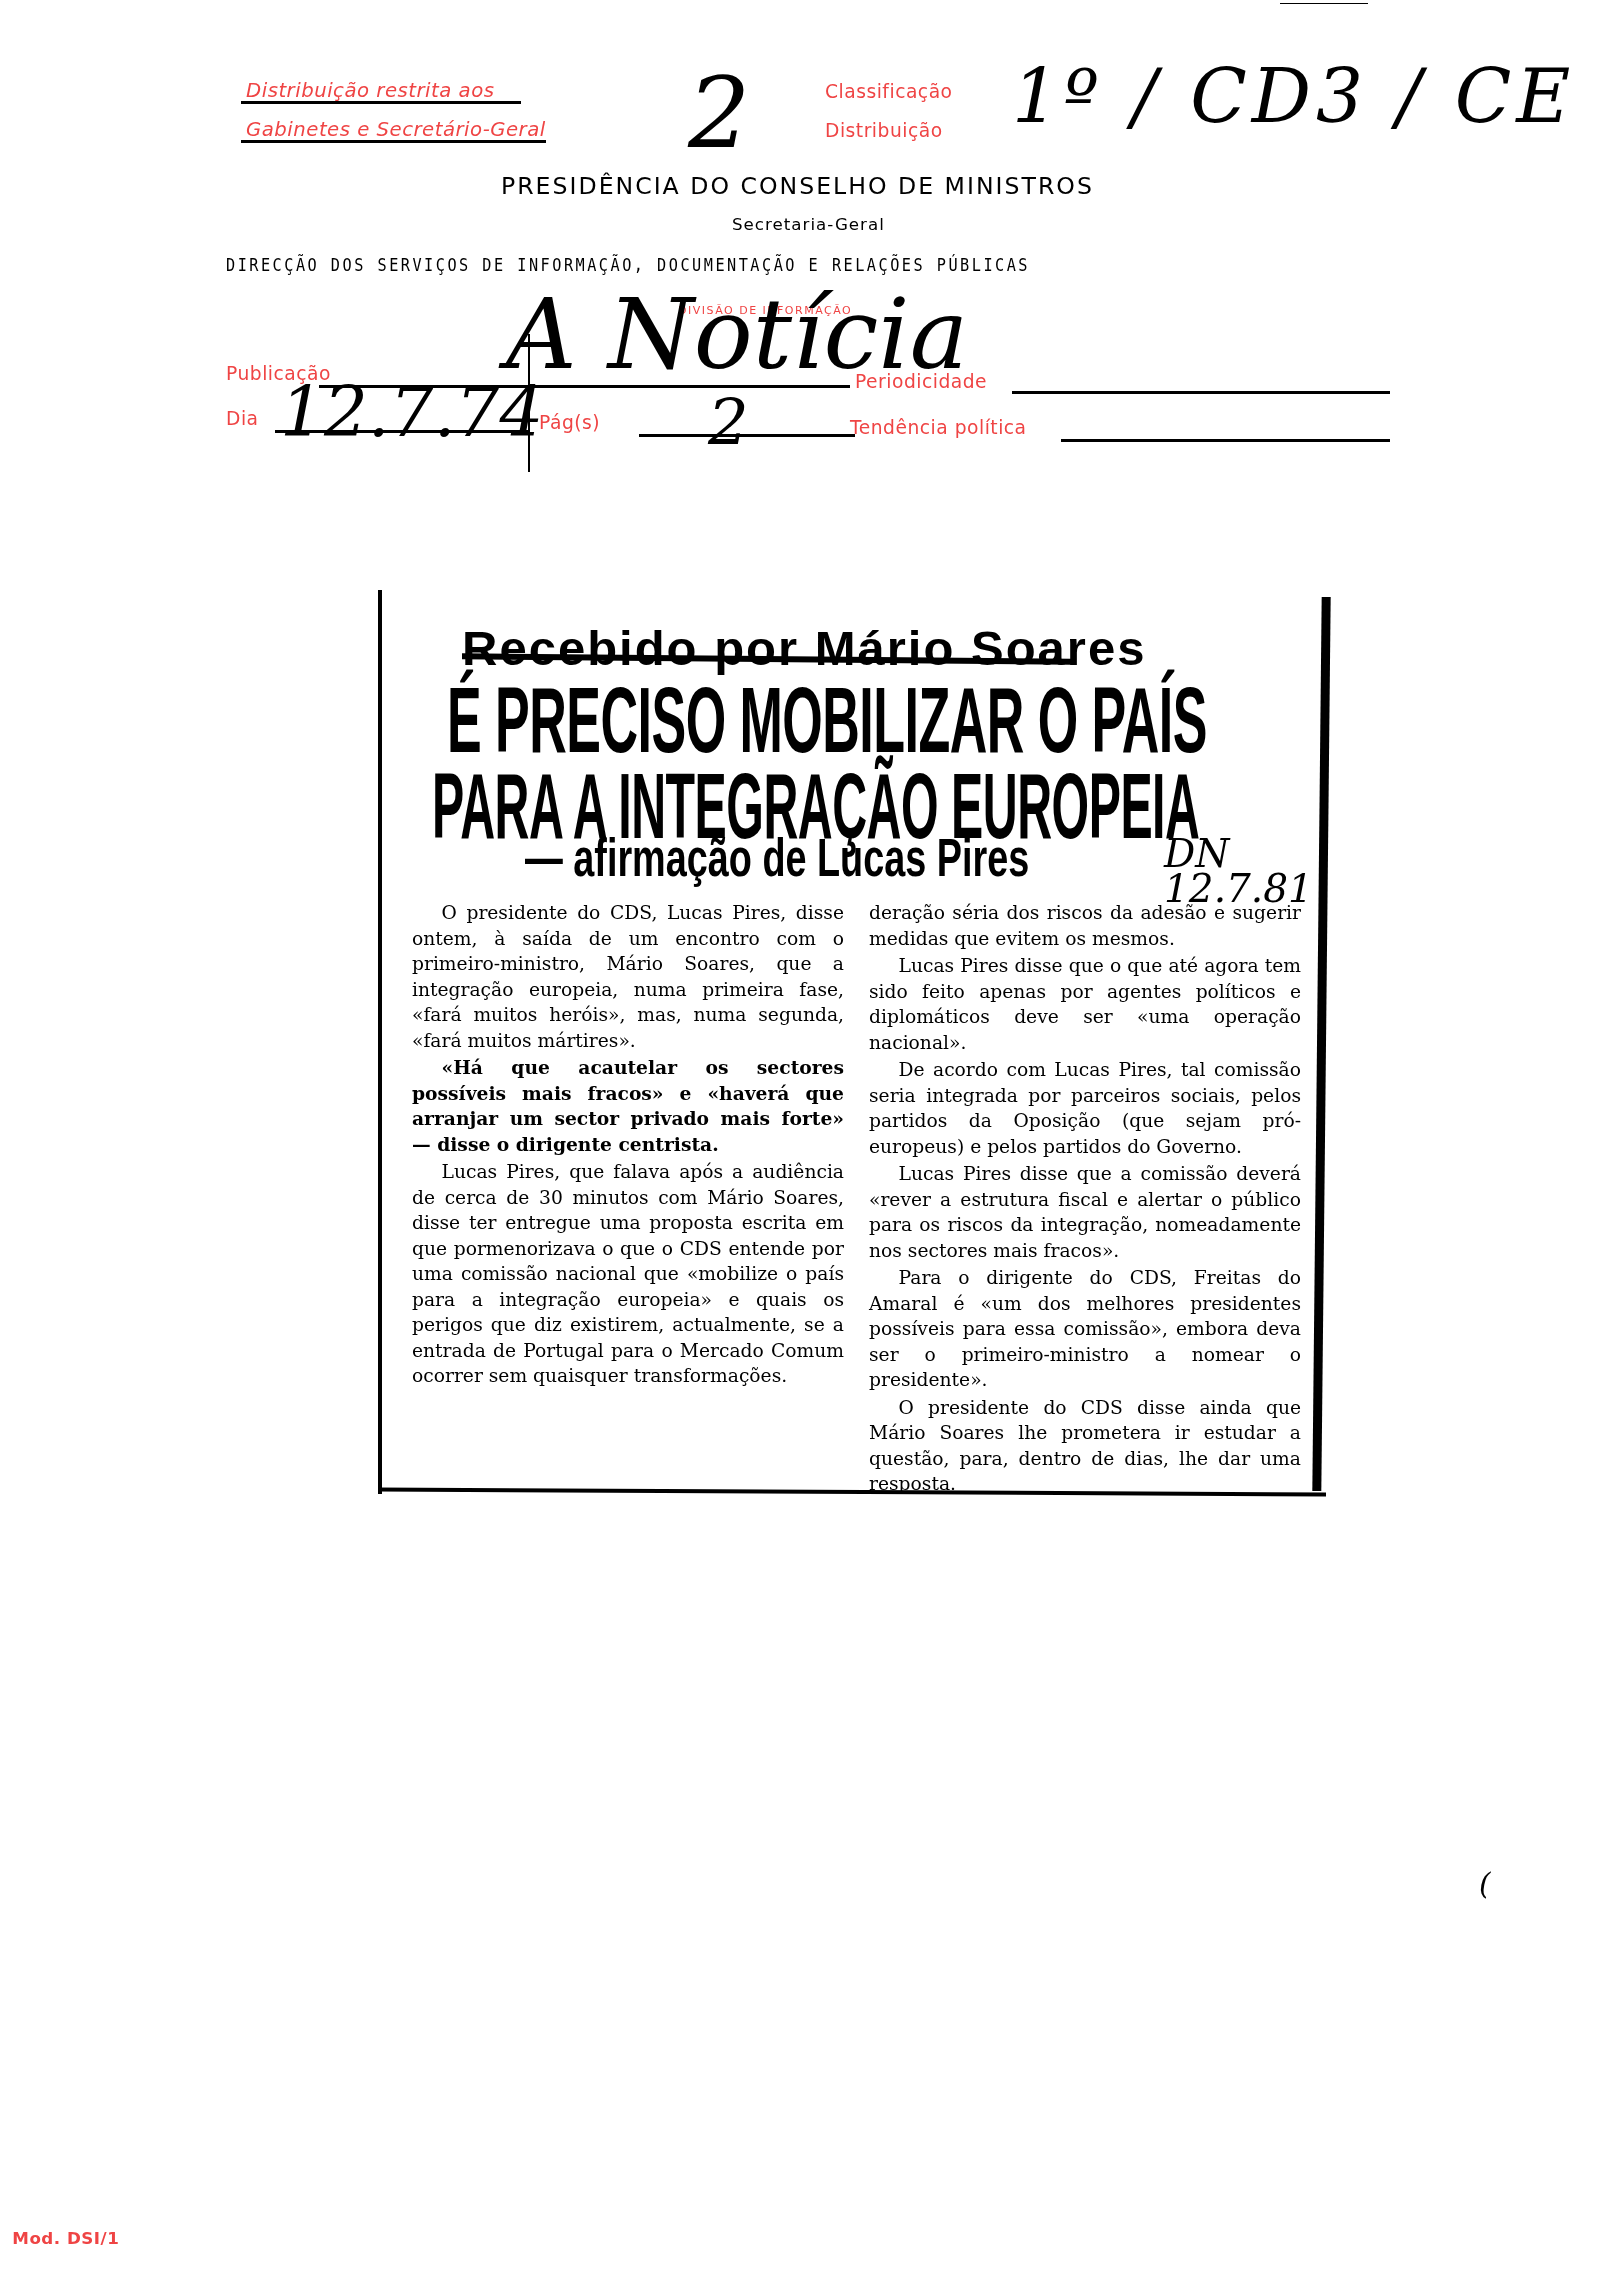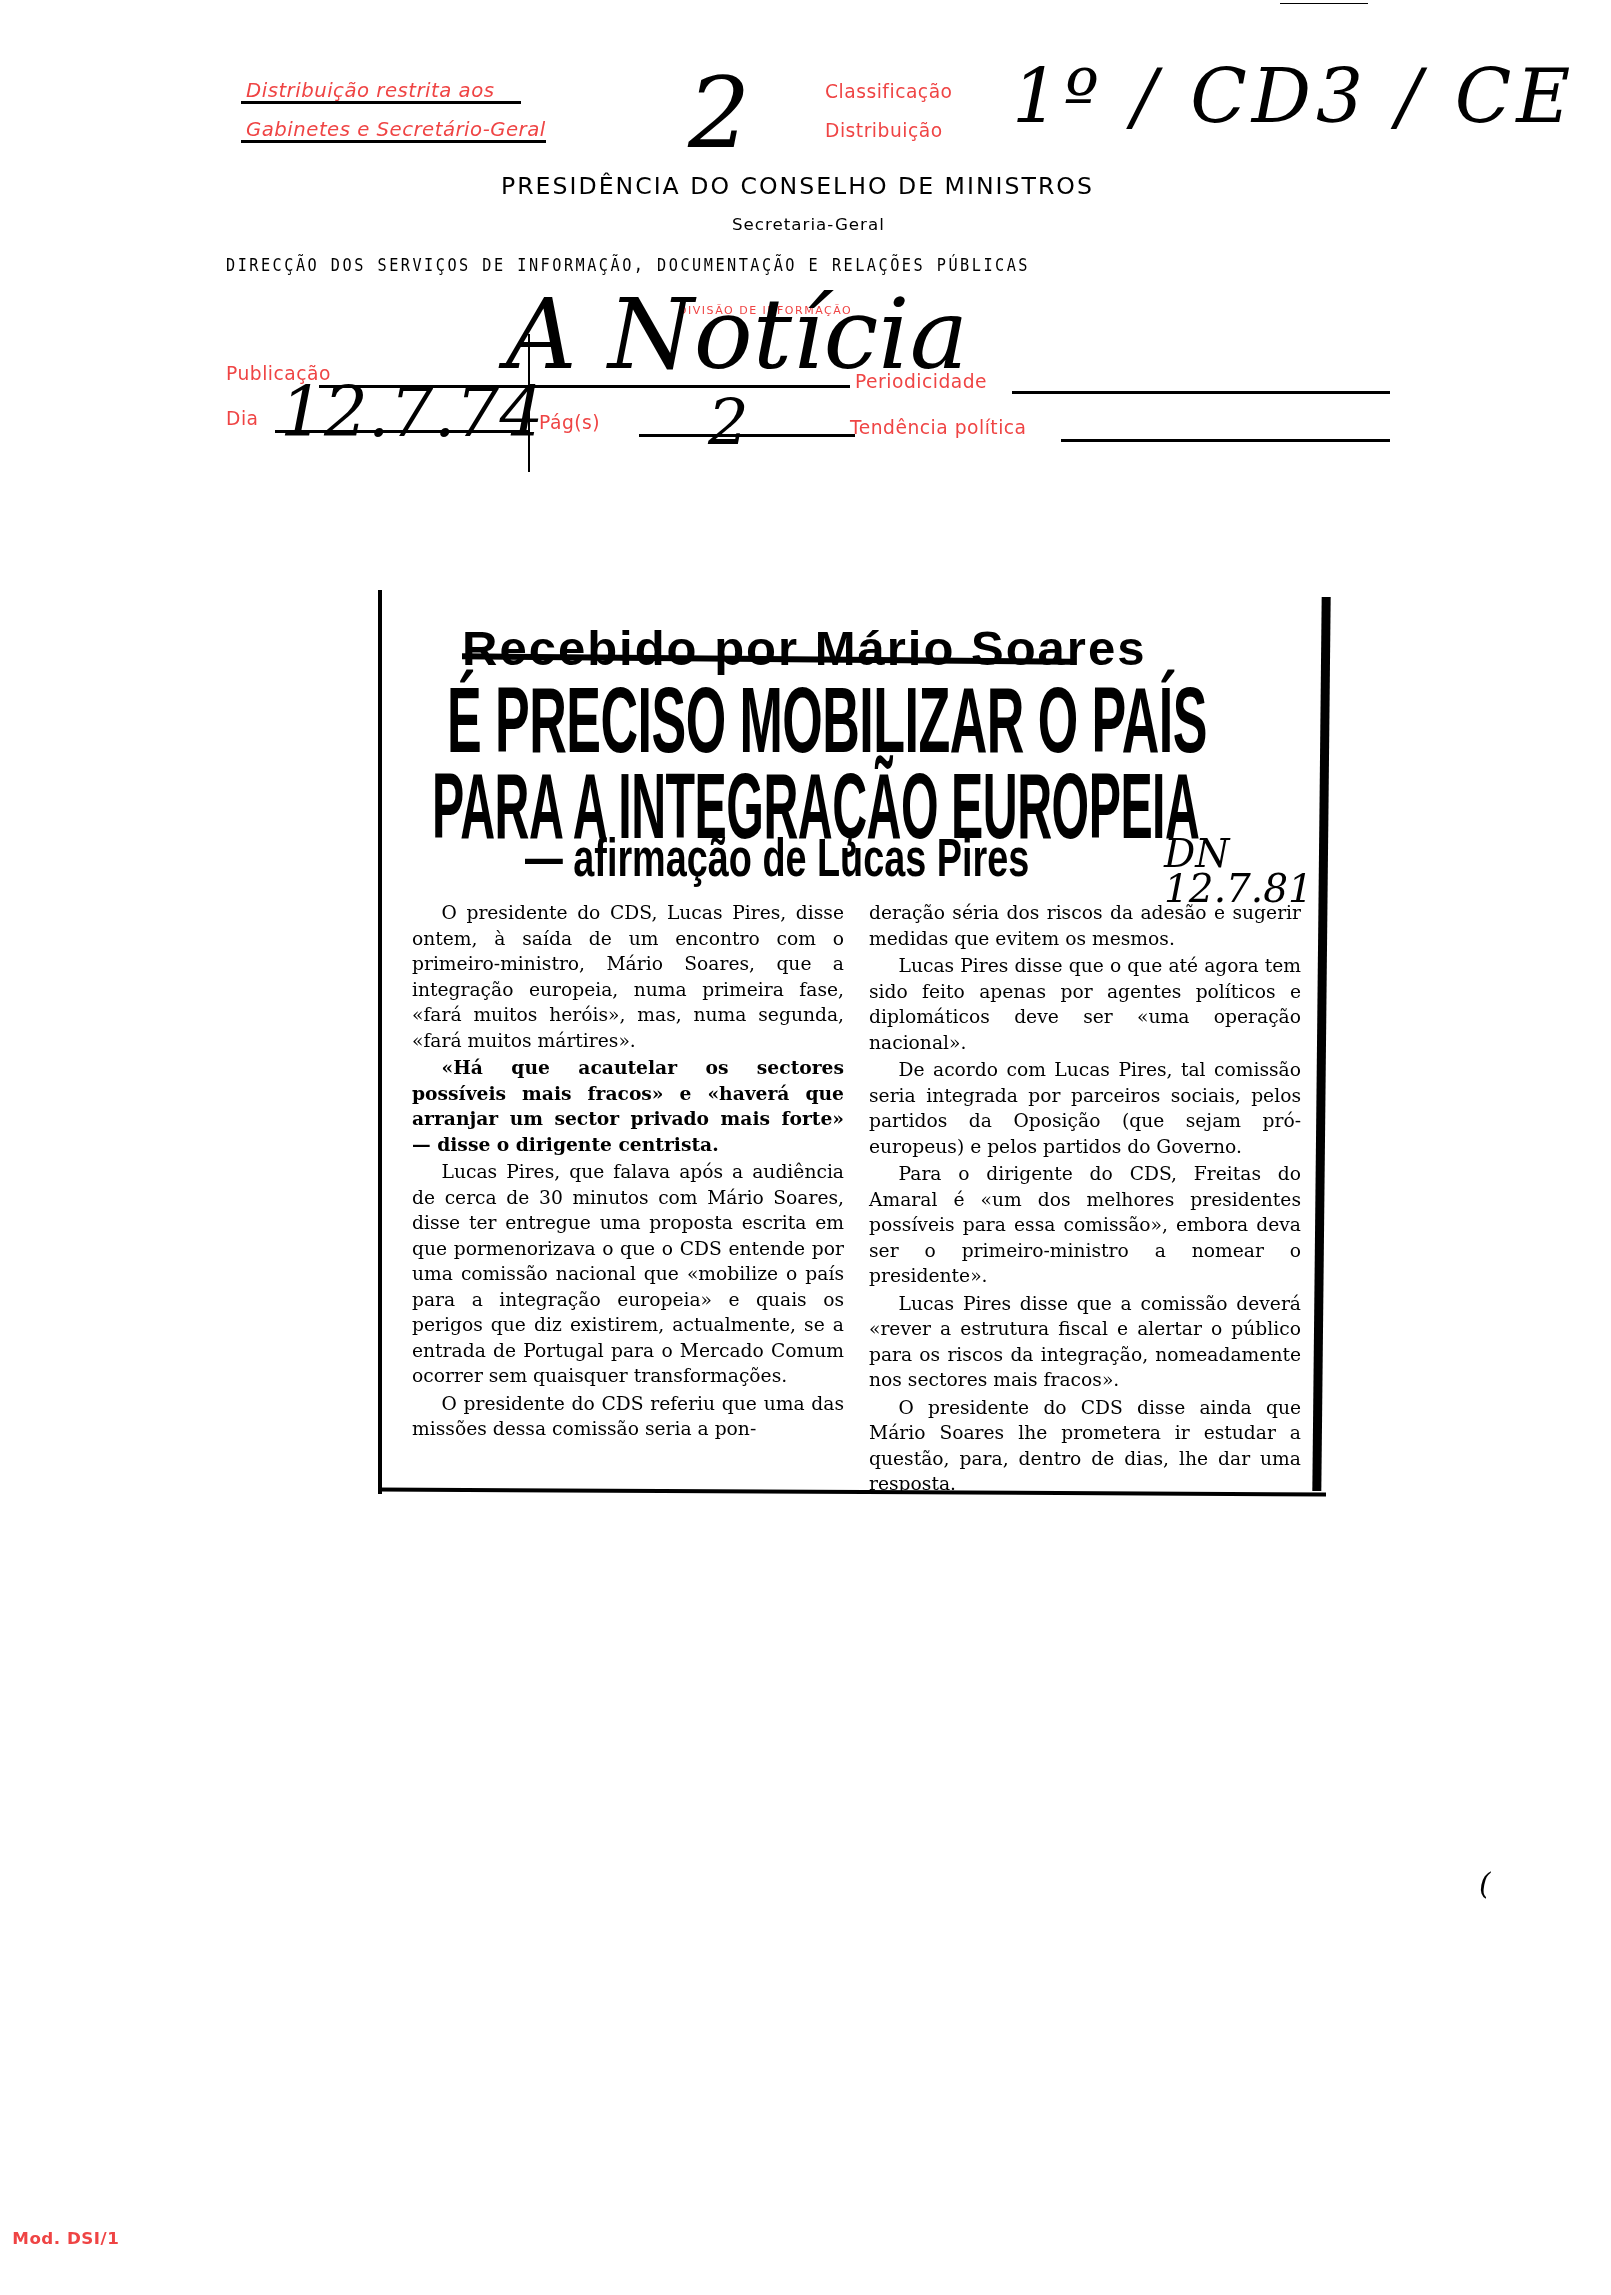--- a/index.html
+++ b/index.html
@@ -79,29 +79,28 @@
   <div class="headline" style="top:84px; left:69px; font-size:93px; transform:scaleX(0.56);">É PRECISO MOBILIZAR O PAÍS</div>
   <div class="headline" style="top:170px; left:54px; font-size:93px; transform:scaleX(0.52);">PARA A INTEGRAÇÃO EUROPEIA</div>
 
   <div class="byline">— afirmação de Lucas Pires</div>
   <div class="abs hand" style="left:786px; top:246px; font-size:39px; width:108px; white-space:normal; line-height:0.9;">DN 12.7.81</div>
 
   <div class="col col-left">
     <p>O presidente do CDS, Lucas Pires, disse ontem, à saída de um encontro com o primeiro-ministro, Mário Soares, que a integração europeia, numa primeira fase, «fará muitos heróis», mas, numa segunda, «fará muitos mártires».</p>
     <p style="font-weight:bold;">«Há que acautelar os sectores possíveis mais fracos» e «haverá que arranjar um sector privado mais forte» — disse o dirigente centrista.</p>
     <p>Lucas Pires, que falava após a audiência de cerca de 30 minutos com Mário Soares, disse ter entregue uma proposta escrita em que pormenorizava o que o CDS entende por uma comissão nacional que «mobilize o país para a integração europeia» e quais os perigos que diz existirem, actualmente, se a entrada de Portugal para o Mercado Comum ocorrer sem quaisquer transformações.</p>
-    <p>O presidente do CDS referiu que uma das missões dessa comissão seria a pon-</p>
   </div>
 
   <div class="col col-right">
     <p style="text-indent:0;">deração séria dos riscos da adesão e sugerir medidas que evitem os mesmos.</p>
     <p>Lucas Pires disse que o que até agora tem sido feito apenas por agentes políticos e diplomáticos deve ser «uma operação nacional».</p>
     <p>De acordo com Lucas Pires, tal comissão seria integrada por parceiros sociais, pelos partidos da Oposição (que sejam pró-europeus) e pelos partidos do Governo.</p>
+    <p>Lucas Pires disse que a comissão deverá «rever a estrutura fiscal e alertar o público para os riscos da integração, nomeadamente nos sectores mais fracos».</p>
     <p>Para o dirigente do CDS, Freitas do Amaral é «um dos melhores presidentes possíveis para essa comissão», embora deva ser o primeiro-ministro a nomear o presidente».</p>
-    <p>Lucas Pires disse que a comissão deverá «rever a estrutura fiscal e alertar o público para os riscos da integração, nomeadamente nos sectores mais fracos».</p>
     <p>O presidente do CDS disse ainda que Mário Soares lhe prometera ir estudar a questão, para, dentro de dias, lhe dar uma resposta.</p>
   </div>
 </div>
 
 <div class="abs mark" style="left:1479px; top:1867px; font-size:29.5px;">(</div>
 
 <div class="abs form-label" style="left:12.3px; top:2228px; font-size:16.7px; font-weight:bold;">Mod. DSI/1</div>
 
 
 </body></html>

